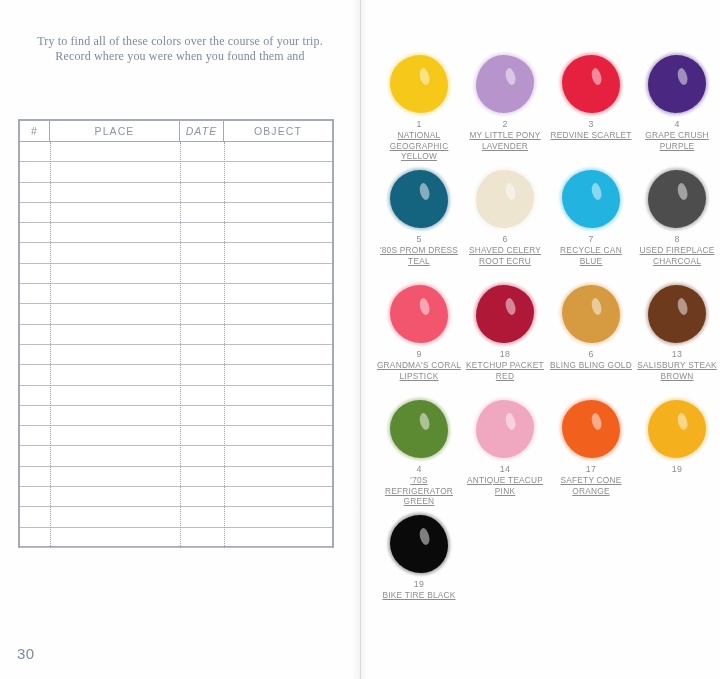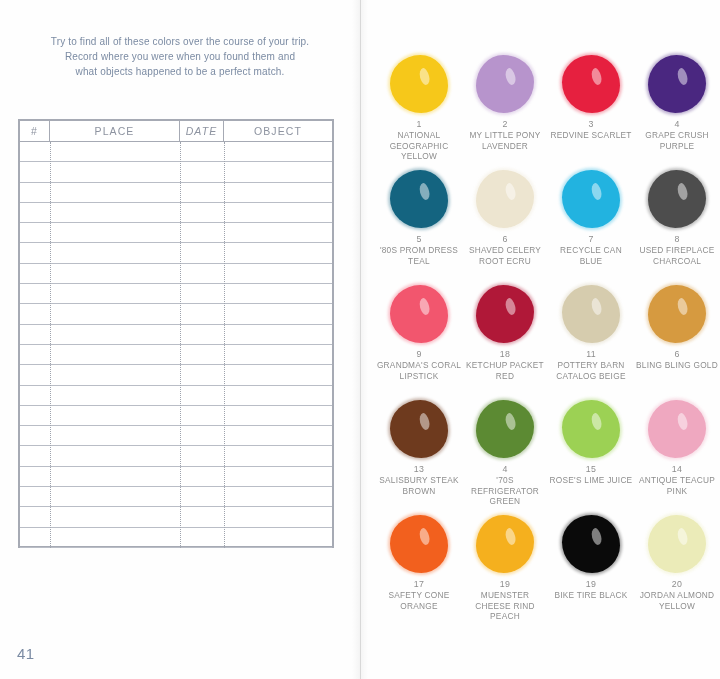--- a/index.html
+++ b/index.html
@@ -40,24 +40,24 @@
     left: 0; top: 0;
     width: 360px; height: 679px;
   }
 
   .intro {
     position: absolute;
     left: 20px; top: 34px;
     width: 320px;
     text-align: center;
     color: #7b8ba3;
-    font-size: 10px;
+    font-size: 12px;
     line-height: 15px;
     letter-spacing: 0.15px;
-    font-family: Liberation Sans, sans-serif;
+    font-family: Liberation Serif, serif;
   }
   .intro div { white-space: nowrap; }
 
   
   .log-table {
     position: absolute;
     left: 18px; top: 119px;
     width: 316px; height: 429px;
     border: 2px solid #a6aab4;
     background: #ffffff;
@@ -190,33 +190,33 @@
     letter-spacing: 0.3px;
   }
   .sw-name {
     font-size: 8.3px;
     color: #8d8d8d;
     line-height: 10.5px;
     text-align: center;
     letter-spacing: 0.25px;
     width: 86px;
     text-transform: uppercase;
+    text-decoration: underline;
   }
 </style>
 </head>
 <body>
 
 <div id="page">
 
   <div class="left-page">
 
     <div class="intro">
       <div>Try to find all of these colors over the course of your trip.</div>
       <div>Record where you were when you found them and</div>
-      <div>what objects happened to be a perfect match.</div>
     </div>
 
     <div class="log-table">
       <div class="thead">
         <div class="th col-num">#</div>
         <div class="th col-place">PLACE</div>
         <div class="th col-date">DATE</div>
         <div class="th col-object">OBJECT</div>
       </div>
       <div class="tbody" id="table-body">
@@ -240,21 +240,21 @@
           <div class="trow"></div>
           <div class="trow"></div>
           <div class="trow"></div>
           <div class="trow"></div>
           <div class="vsep vsep-1"></div>
           <div class="vsep vsep-2"></div>
           <div class="vsep vsep-3"></div>
         </div>
     </div>
 
-    <div class="page-number">41</div>
+    <div class="page-number">30</div>
   </div>
 
   <div class="binding-shadow"></div>
   <div class="binding"></div>
 
   <div class="right-page">
     <div class="swatch-grid" id="swatch-grid">
         <div class="swatch-cell">
           <div class="blob-wrap">
             <div class="blob" style="background: rgb(246, 200, 26);"></div>
@@ -320,27 +320,20 @@
         </div>
         <div class="swatch-cell">
           <div class="blob-wrap">
             <div class="blob" style="background: rgb(176, 24, 56);"></div>
           </div>
           <div class="sw-index">18</div>
           <div class="sw-name">KETCHUP PACKET RED</div>
         </div>
         <div class="swatch-cell">
           <div class="blob-wrap">
-            <div class="blob" style="background: rgb(214, 204, 174);"></div>
-          </div>
-          <div class="sw-index">11</div>
-          <div class="sw-name">POTTERY BARN CATALOG BEIGE</div>
-        </div>
-        <div class="swatch-cell">
-          <div class="blob-wrap">
             <div class="blob" style="background: rgb(214, 154, 64);"></div>
           </div>
           <div class="sw-index">6</div>
           <div class="sw-name">BLING BLING GOLD</div>
         </div>
         <div class="swatch-cell">
           <div class="blob-wrap">
             <div class="blob" style="background: rgb(110, 58, 30);"></div>
           </div>
           <div class="sw-index">13</div>
@@ -348,56 +341,41 @@
         </div>
         <div class="swatch-cell">
           <div class="blob-wrap">
             <div class="blob" style="background: rgb(92, 138, 51);"></div>
           </div>
           <div class="sw-index">4</div>
           <div class="sw-name">'70s REFRIGERATOR GREEN</div>
         </div>
         <div class="swatch-cell">
           <div class="blob-wrap">
-            <div class="blob" style="background: rgb(156, 209, 84);"></div>
-          </div>
-          <div class="sw-index">15</div>
-          <div class="sw-name">ROSE'S LIME JUICE</div>
-        </div>
-        <div class="swatch-cell">
-          <div class="blob-wrap">
             <div class="blob" style="background: rgb(239, 168, 192);"></div>
           </div>
           <div class="sw-index">14</div>
           <div class="sw-name">ANTIQUE TEACUP PINK</div>
         </div>
         <div class="swatch-cell">
           <div class="blob-wrap">
             <div class="blob" style="background: rgb(242, 96, 30);"></div>
           </div>
           <div class="sw-index">17</div>
           <div class="sw-name">SAFETY CONE ORANGE</div>
         </div>
         <div class="swatch-cell">
           <div class="blob-wrap">
             <div class="blob" style="background: rgb(245, 176, 30);"></div>
           </div>
           <div class="sw-index">19</div>
-          <div class="sw-name">MUENSTER CHEESE RIND PEACH</div>
         </div>
         <div class="swatch-cell">
           <div class="blob-wrap">
             <div class="blob" style="background: rgb(10, 10, 10);"></div>
           </div>
           <div class="sw-index">19</div>
           <div class="sw-name">BIKE TIRE BLACK</div>
         </div>
-        <div class="swatch-cell">
-          <div class="blob-wrap">
-            <div class="blob" style="background: rgb(235, 235, 184);"></div>
-          </div>
-          <div class="sw-index">20</div>
-          <div class="sw-name">JORDAN ALMOND YELLOW</div>
-        </div>
       </div>
   </div>
 
 </div>
 
 </body></html>

